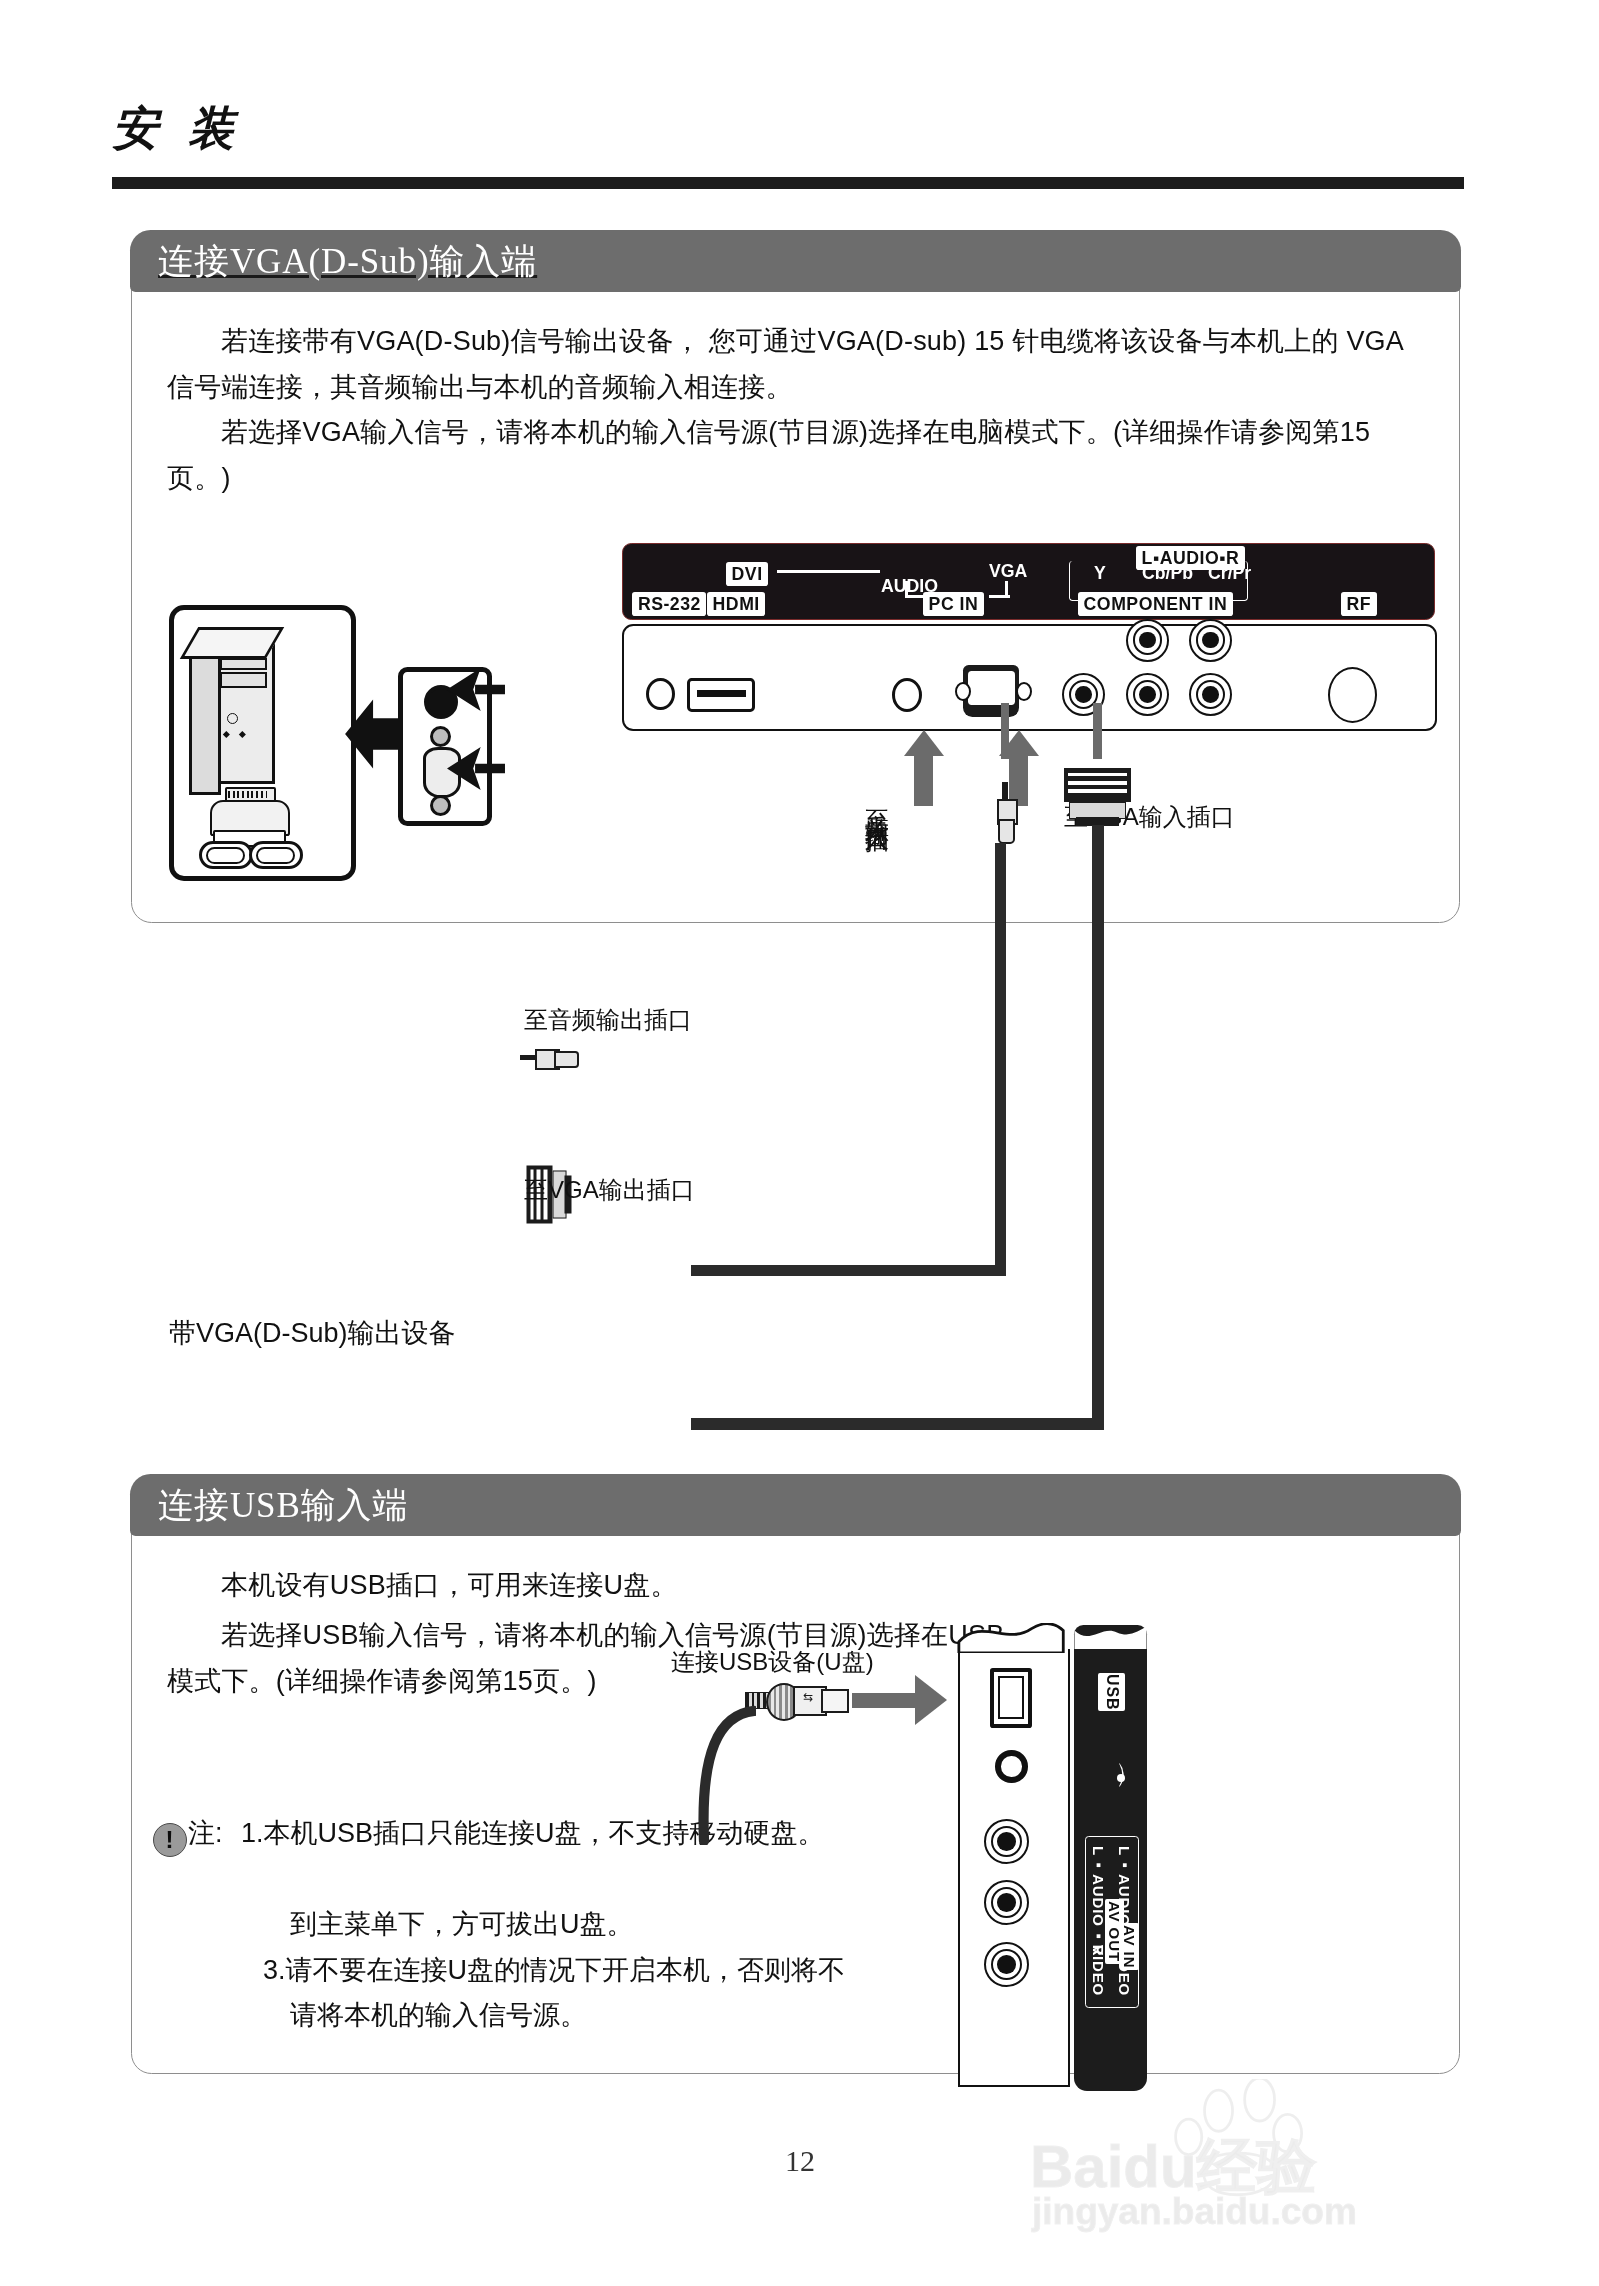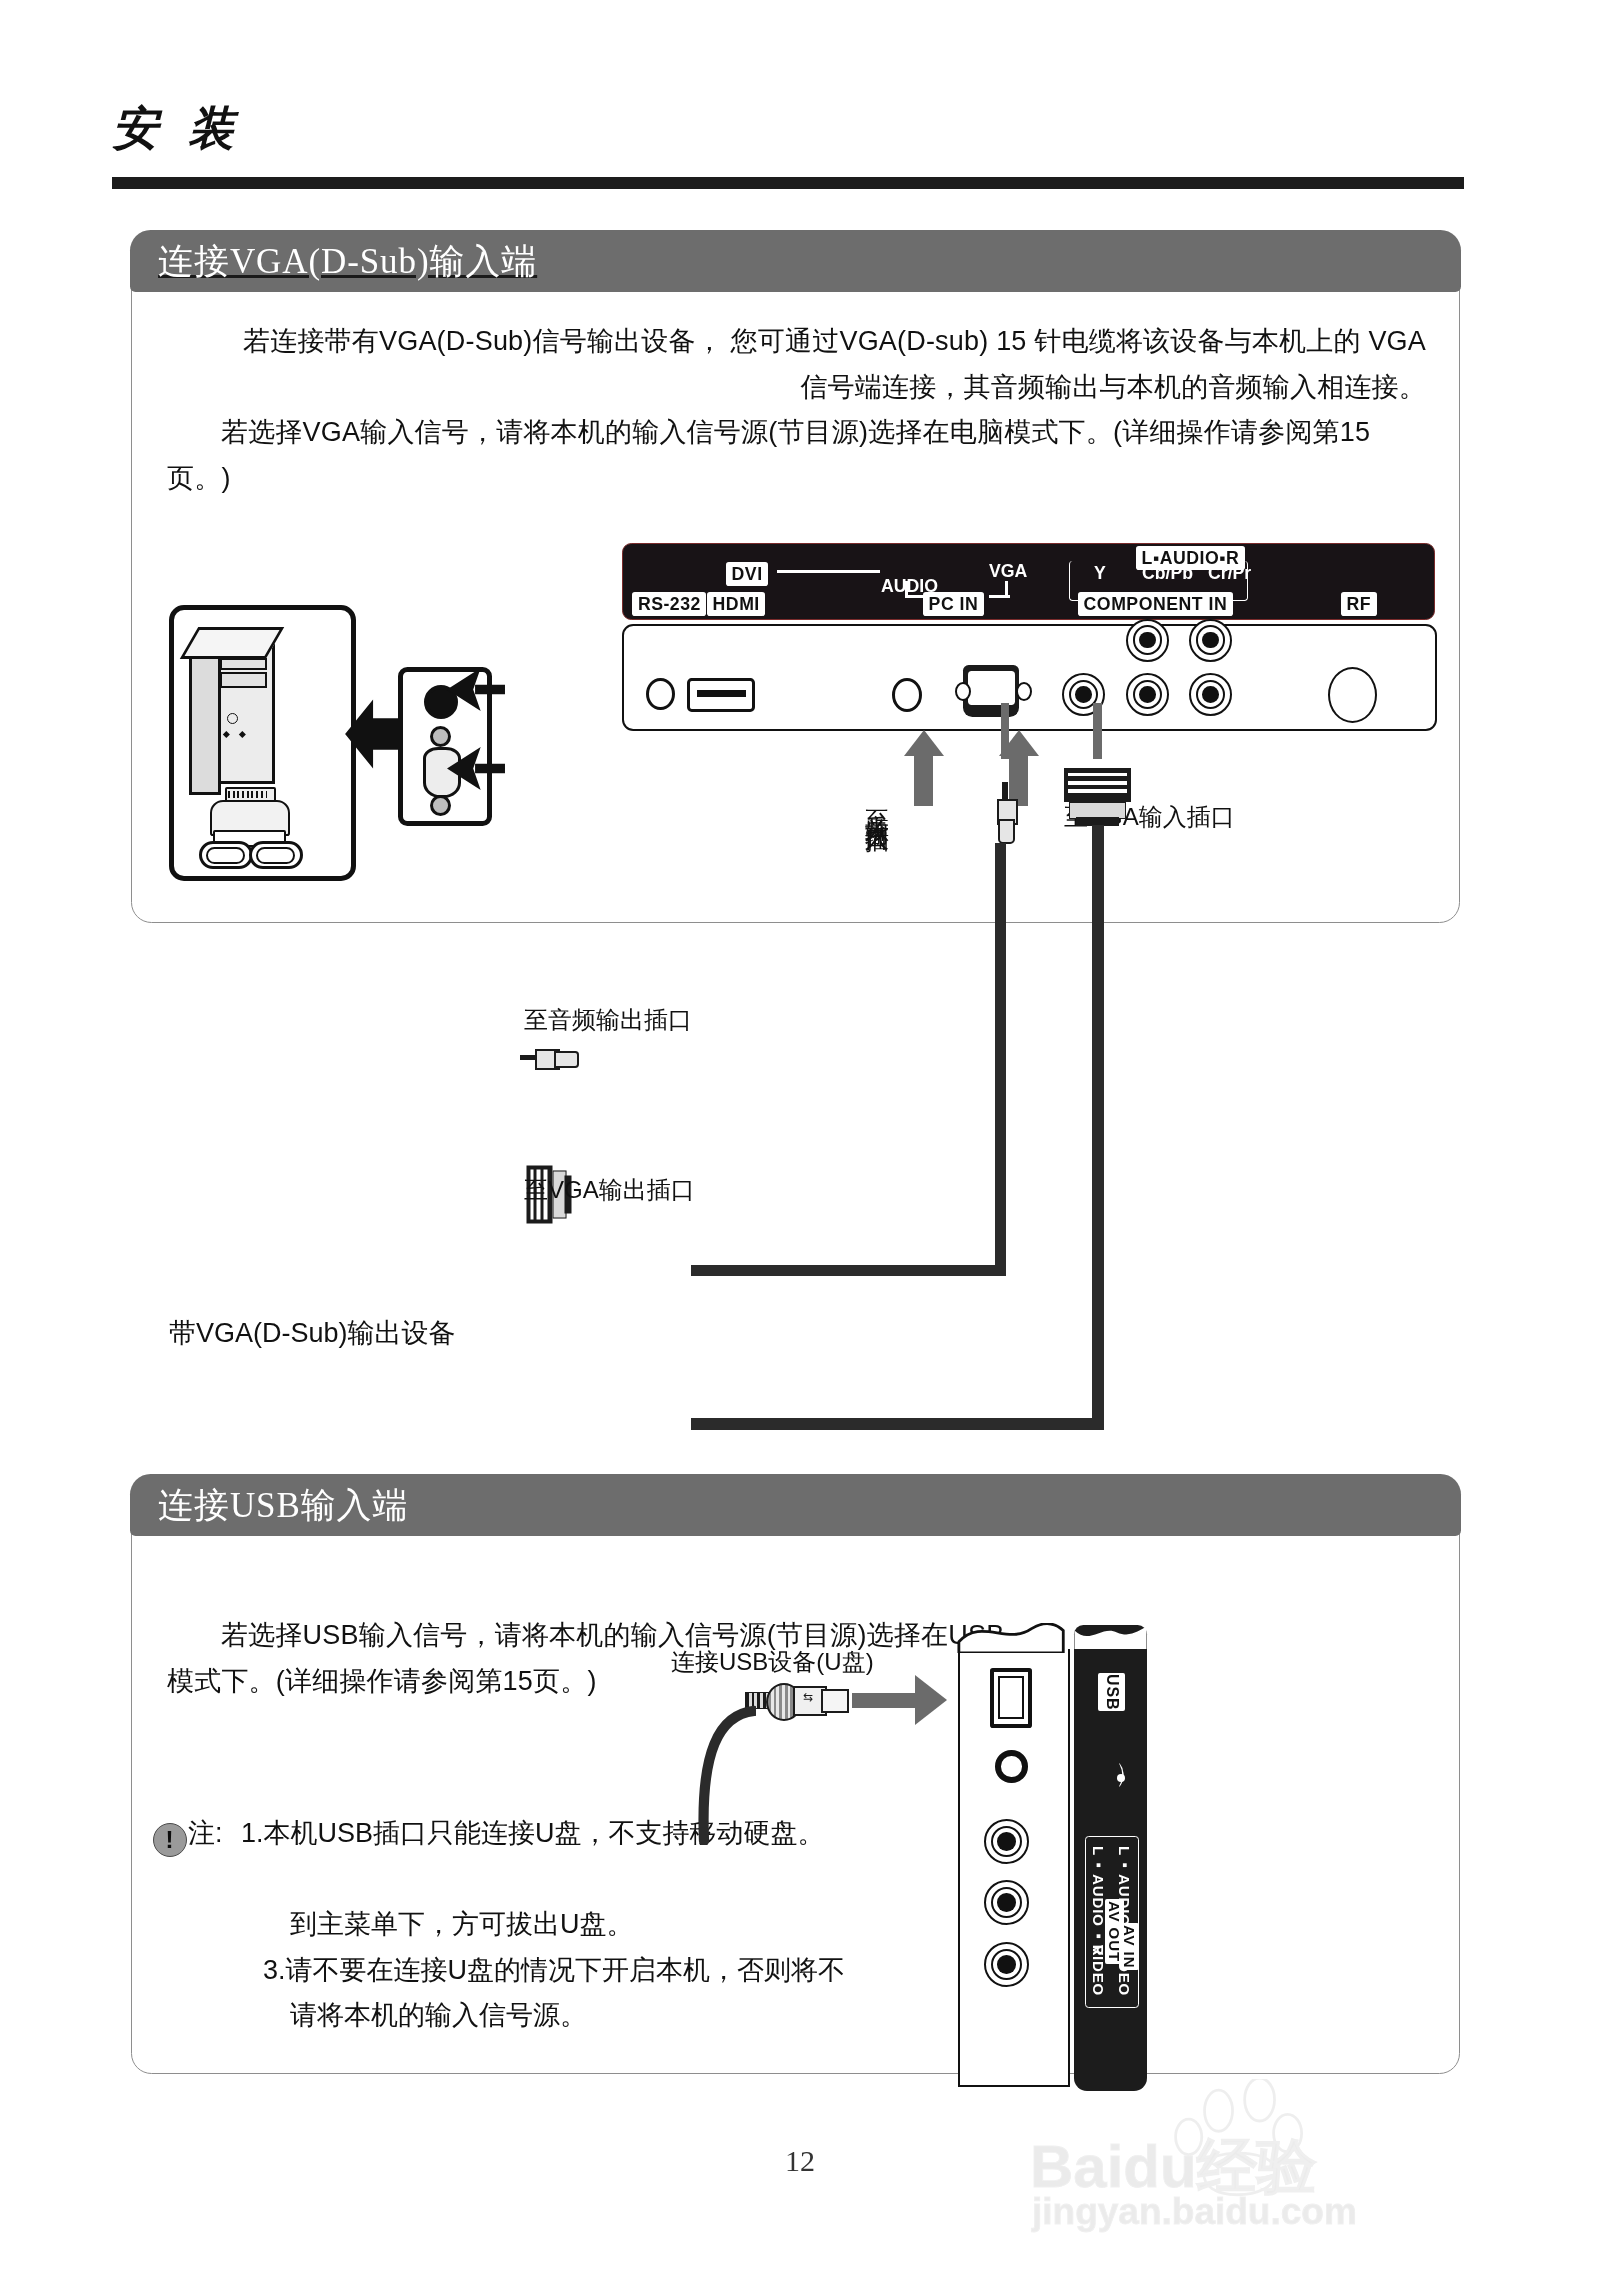--- a/index.html
+++ b/index.html
@@ -153,21 +153,21 @@
 
   <div class="chapter-title">安 装</div>
   <div class="header-rule"></div>
 
   <div class="section" style="left:131px;top:231px;width:1327px;height:690px;">
 
     <div class="sec-bar" style="width:1331px;text-decoration:underline;">
       <span class="sec-bar-title">连接VGA(D-Sub)输入端</span>
     </div>
 
-    <div class="para" style="left:35px;top:86px;width:1259px;text-indent:54px;text-align:right;">若连接带有VGA(D-Sub)信号输出设备， 您可通过VGA(D-sub) 15 针电缆将该设备与本机上的 VGA 信号端连接，其音频输出与本机的音频输入相连接。</div>
+    <div class="para" style="left:35px;top:86px;width:1259px;text-indent:54px;">若连接带有VGA(D-Sub)信号输出设备， 您可通过VGA(D-sub) 15 针电缆将该设备与本机上的 VGA 信号端连接，其音频输出与本机的音频输入相连接。</div>
     <div class="para" style="left:35px;top:177px;width:1259px;text-indent:54px;">若选择VGA输入信号，请将本机的输入信号源(节目源)选择在电脑模式下。(详细操作请参阅第15页。)</div>
 
     <div>
 
       <div class="panel-strip" style="left:490px;top:311px;width:811px;height:75px;">
 
         <div class="tag" style="left:9.3px;top:48px;">RS-232</div>
         <div class="tag" style="left:84px;top:48px;">HDMI</div>
         <div class="tag" style="left:103px;top:17.7px;">DVI</div>
 
@@ -313,20 +313,21 @@
 
     <div class="cap" style="left:37px;top:1083px;">带VGA(D-Sub)输出设备</div>
   </div>
 
   <div class="section" style="left:131px;top:1475px;width:1327px;height:597px;">
 
     <div class="sec-bar" style="width:1331px;">
       <span class="sec-bar-title">连接USB输入端</span>
     </div>
 
+    <div class="para" style="left:35px;top:86px;width:839px;text-indent:54px;">本机设有USB插口，可用来连接U盘。</div>
     <div class="para" style="left:35px;top:136px;width:839px;text-indent:54px;">若选择USB输入信号，请将本机的输入信号源(节目源)选择在USB模式下。(详细操作请参阅第15页。)</div>
 
     <div class="note-icon" style="left:20.5px;top:347px;">
       <span>!</span>
     </div>
     <div class="note-text" style="left:56px;top:334px;">注:</div>
     <div class="note-text" style="left:109px;top:334px;">1.本机USB插口只能连接U盘，不支持移动硬盘。</div>
     <div class="note-text" style="left:158px;top:425px;">到主菜单下，方可拔出U盘。</div>
     <div class="note-text" style="left:131px;top:471px;">3.请不要在连接U盘的情况下开启本机，否则将不</div>
     <div class="note-text" style="left:158px;top:516px;">请将本机的输入信号源。</div>

